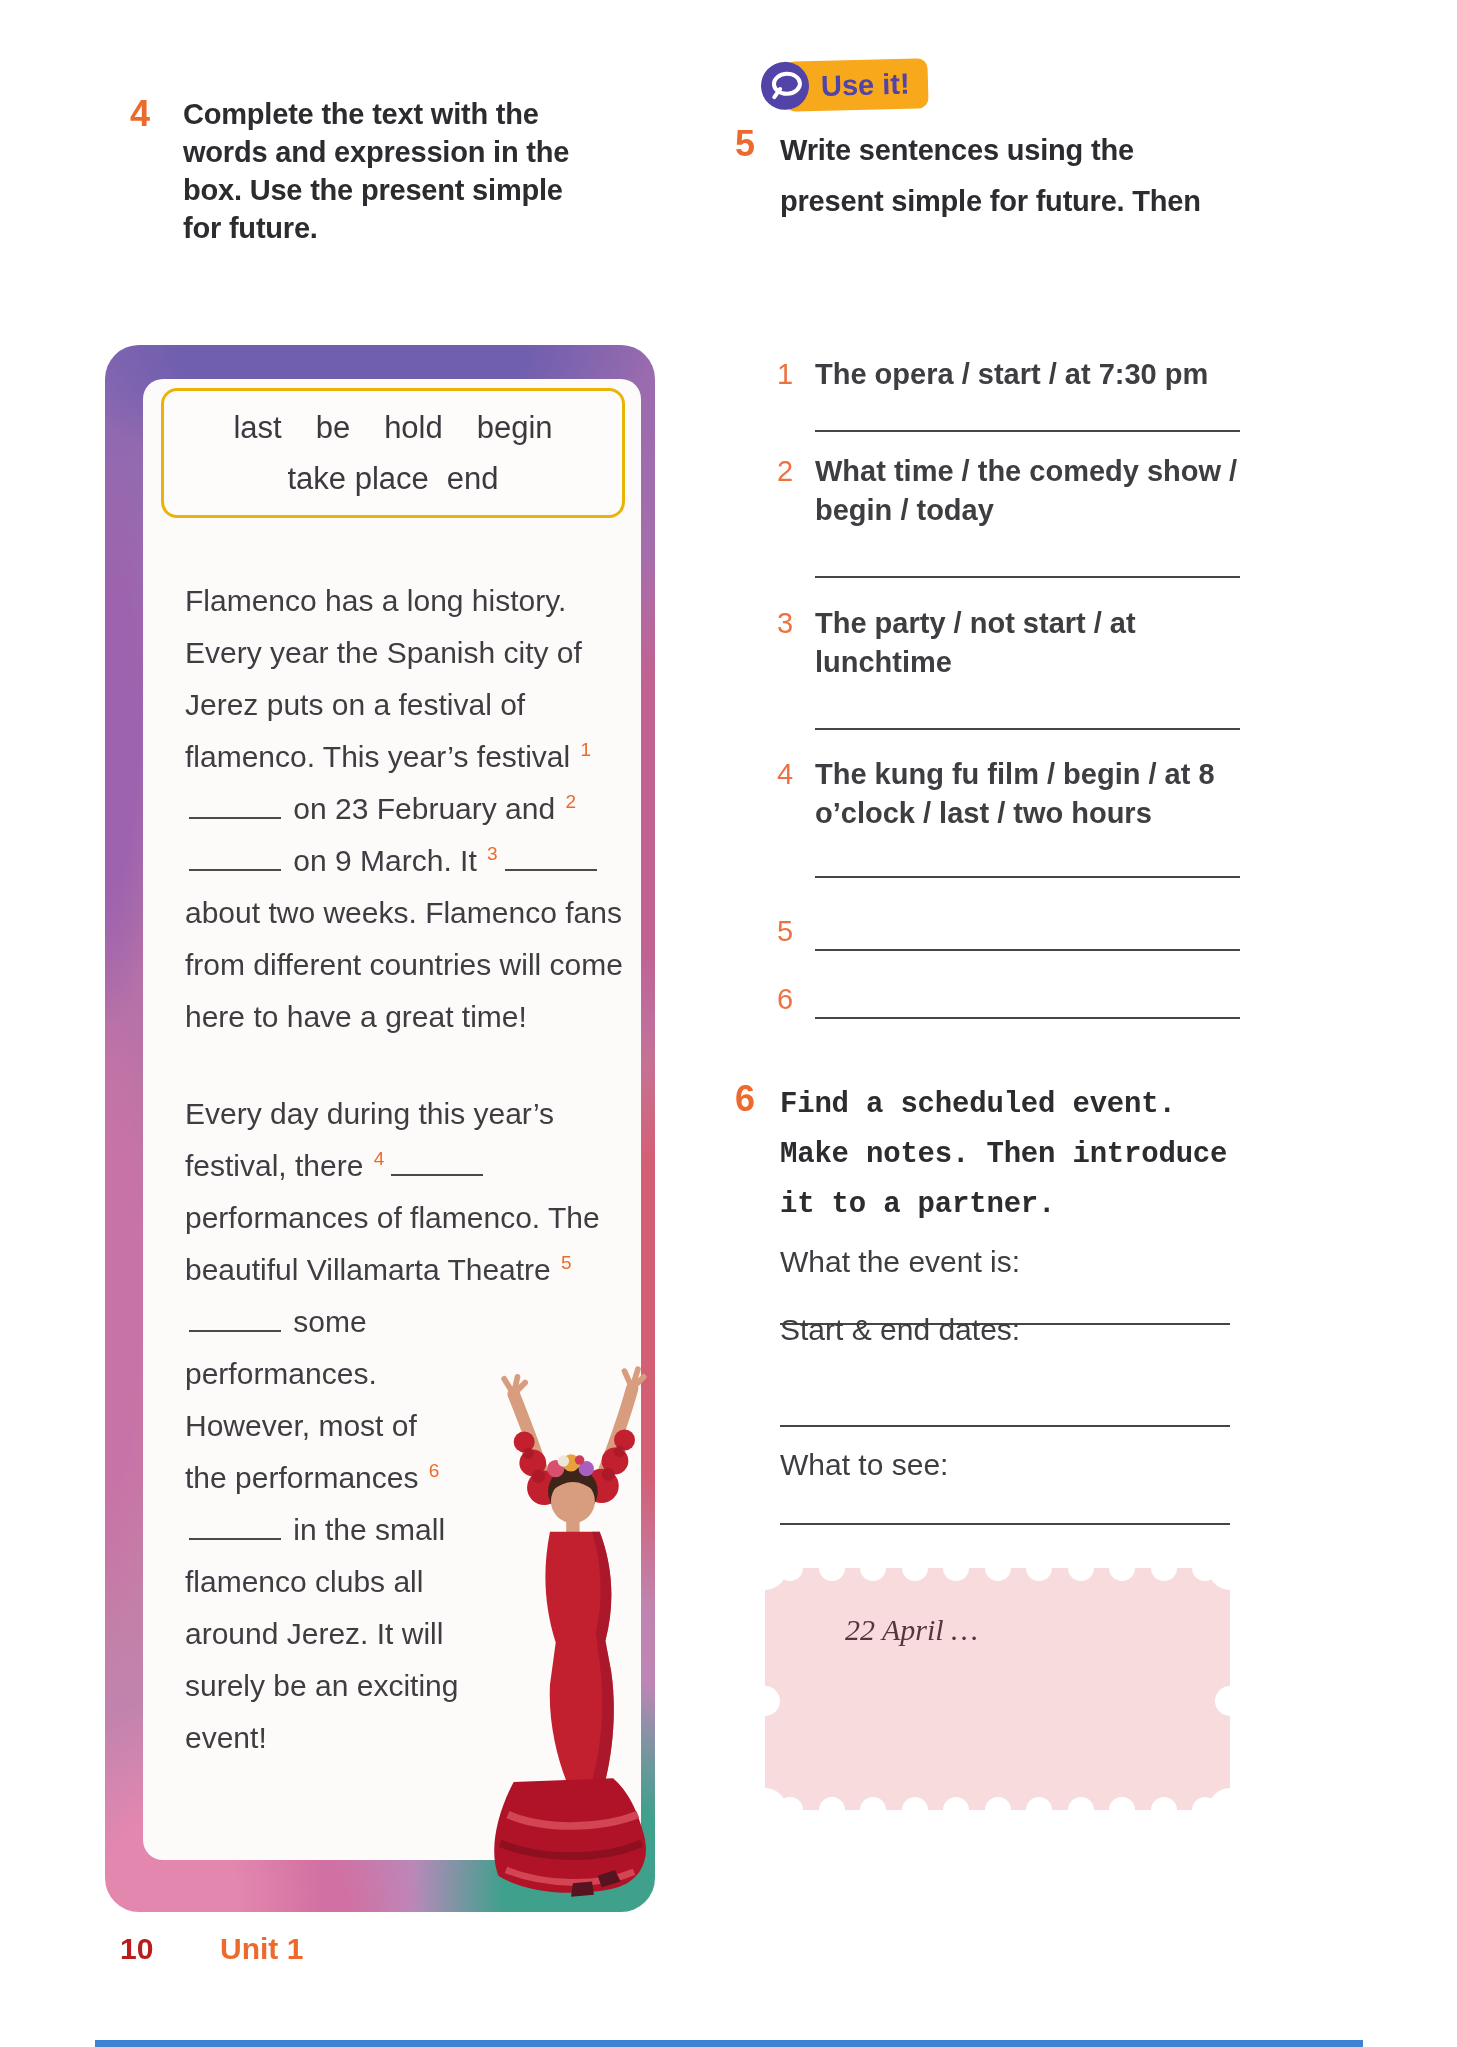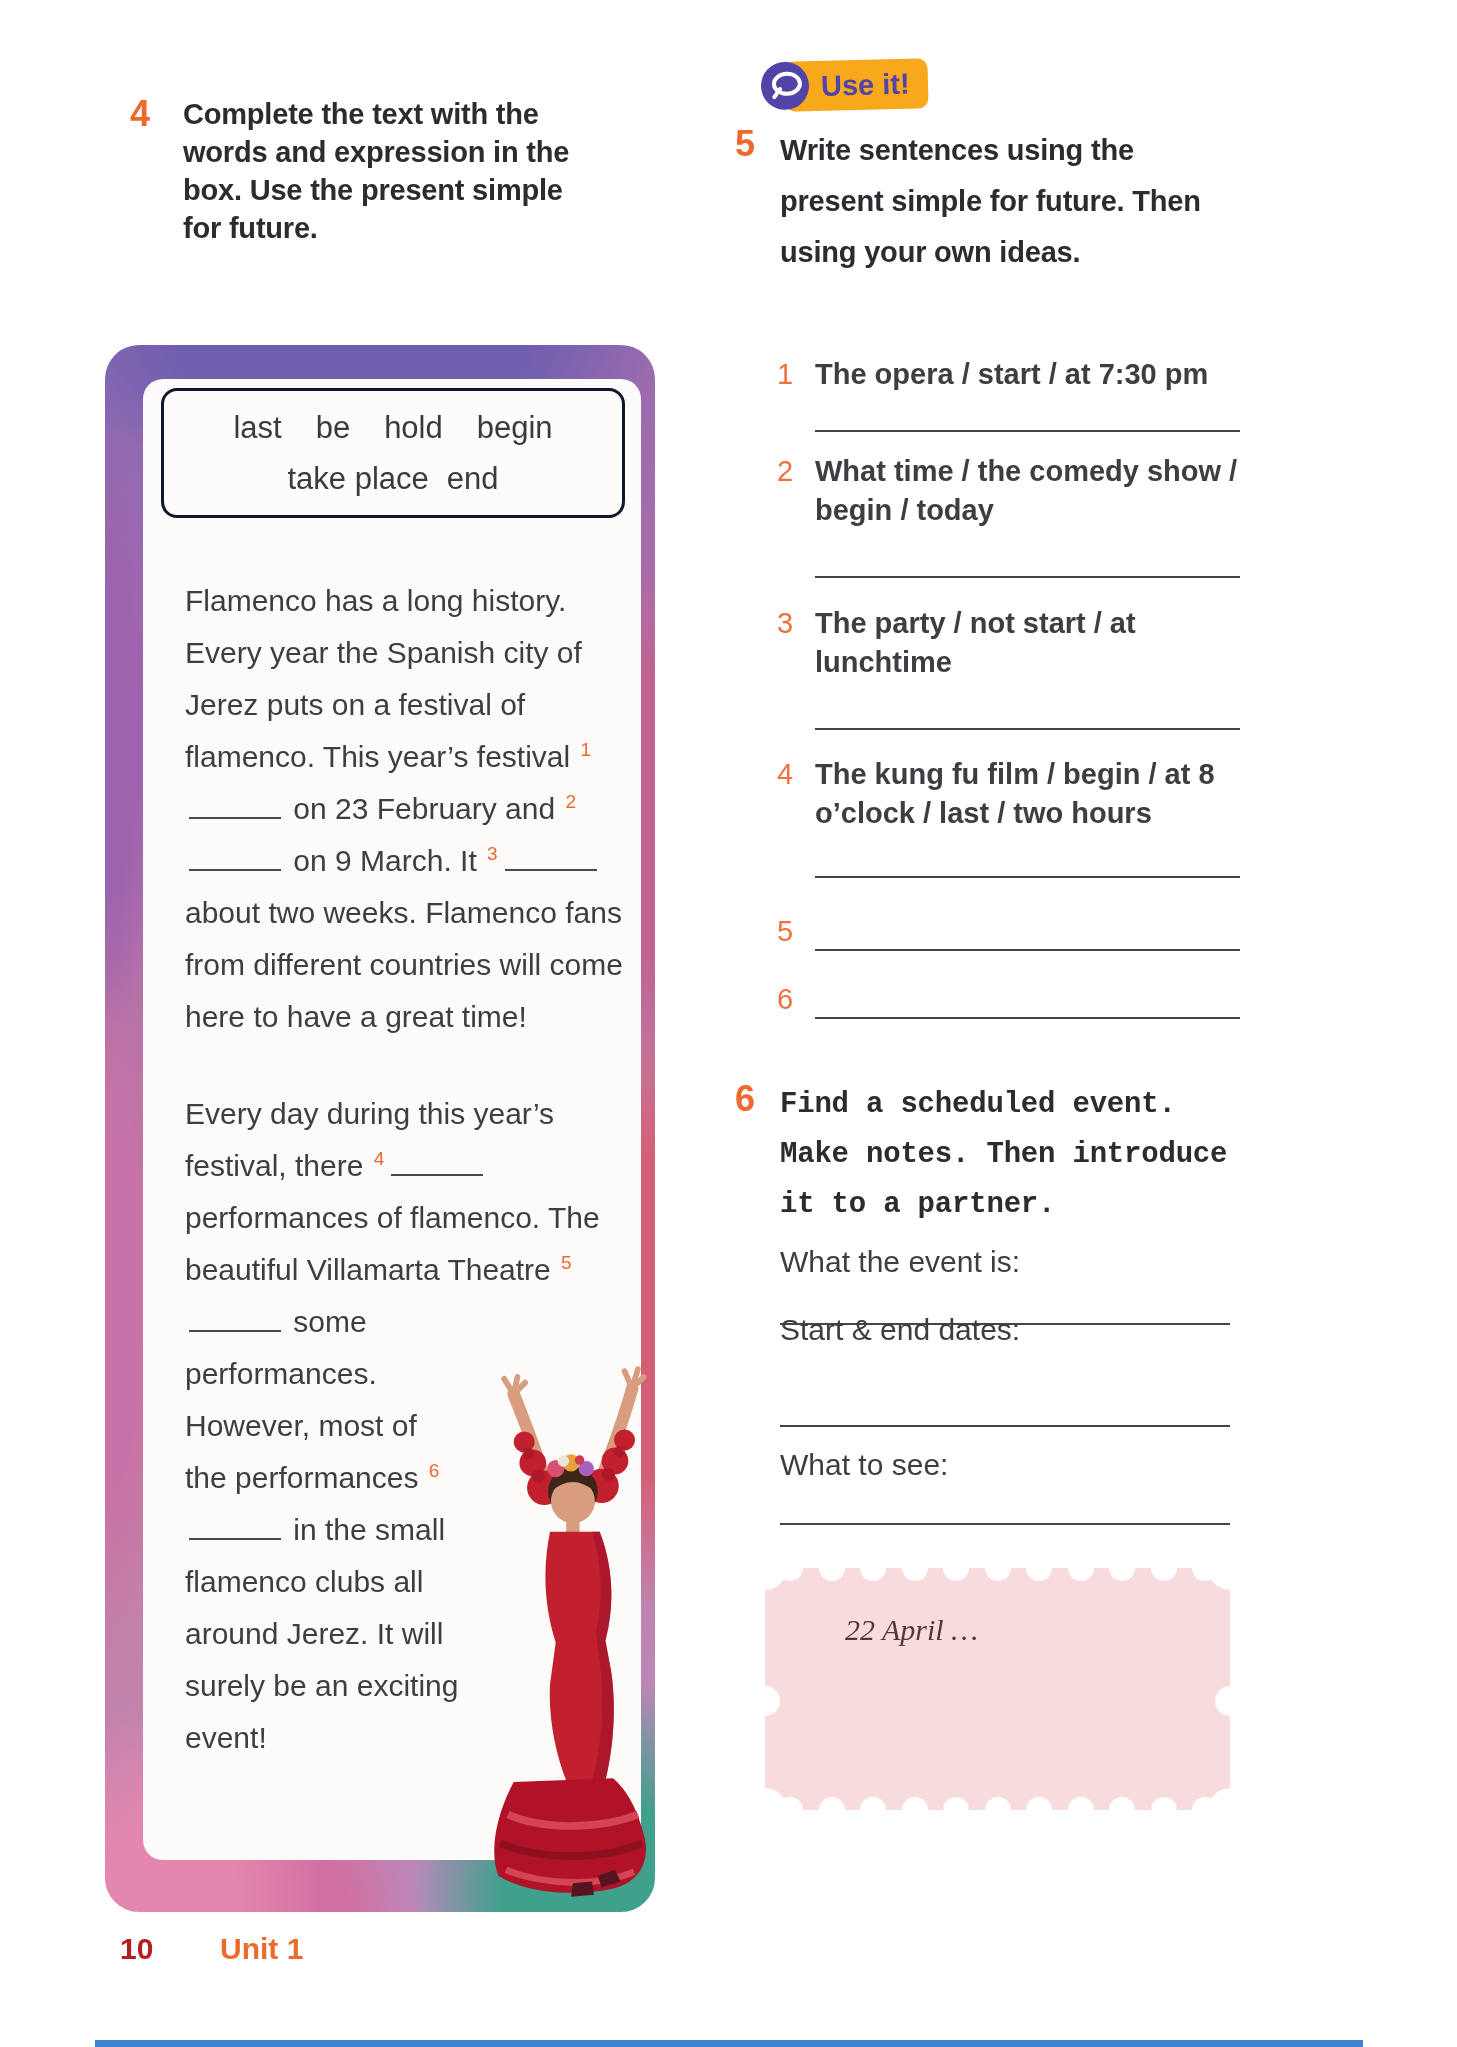--- a/index.html
+++ b/index.html
@@ -18,21 +18,21 @@
           radial-gradient(ellipse 18% 25% at 100% 62%, #d35f74 40%, rgba(211,95,116,0) 75%),
           radial-gradient(ellipse 16% 22% at 100% 30%, #c06292 40%, rgba(192,98,146,0) 75%),
           radial-gradient(ellipse 70% 12% at 45% 0%, #6f5fae 45%, rgba(111,95,174,0) 78%),
           radial-gradient(ellipse 15% 25% at 0% 25%, #9d63ae 40%, rgba(157,99,174,0) 75%),
           radial-gradient(ellipse 16% 28% at 0% 62%, #c873a8 40%, rgba(200,115,168,0) 75%),
           radial-gradient(ellipse 40% 14% at 30% 100%, #d170a2 35%, rgba(209,112,162,0) 70%),
           linear-gradient(160deg,#8a68b2 0%,#b470a8 35%,#c77c9e 60%,#b98bc0 100%);}
   .card-inner{position:absolute;left:38px;top:34px;right:14px;bottom:52px;
               background:#fcfbf9;border-radius:20px;}
   .wordbox{position:absolute;left:18px;top:9px;right:16px;height:124px;background:#fdfcfb;
-           border:3px solid #0f172a;border-radius:16px;display:flex;flex-direction:column;
+           border:3px solid #eab308;border-radius:16px;display:flex;flex-direction:column;
            justify-content:center;align-items:center;font-size:31px;color:#3a393d;line-height:51px;}
   .wb-row{display:flex;gap:34px;}
   .passage{position:absolute;left:42px;top:196px;width:446px;font-size:30px;line-height:52px;}
   .passage p{margin:0 0 45px 0;}
   sup.gnum{color:#ed6a2d;font-size:19px;line-height:0;margin:0 3px 0 2px;}
   .gap{display:inline-block;width:92px;border-bottom:2px solid #4a4a4c;height:22px;margin:0 4px;}
   .float-spacer{float:right;width:170px;height:470px;}
   .dancer{left:380px;top:1012px;width:172px;height:552px;z-index:3;}
 
   
@@ -154,21 +154,20 @@
       <path d="M15,37 L21,29" stroke="#ffffff" stroke-width="4" stroke-linecap="round"></path>
     </svg>
     <span class="badge-label">Use it!</span>
   </div>
 
   <div class="row" style="left:0;top:125px;">
     <div class="ex-num" style="width:45px;">5</div>
     <div class="ex-head" style="width:465px;line-height:51px;">
       <div>Write sentences using the</div>
       <div>present simple for future. Then</div>
-      <div>using your own ideas.</div>
     </div>
   </div>
 
   <div class="row" style="left:42px;top:355px;">
     <span class="item-num">1</span>
     <span class="item-text">The opera / start / at 7:30 pm</span>
   </div>
   <div class="wline" style="top:430px;"></div>
 
   <div class="row" style="left:42px;top:452px;">

